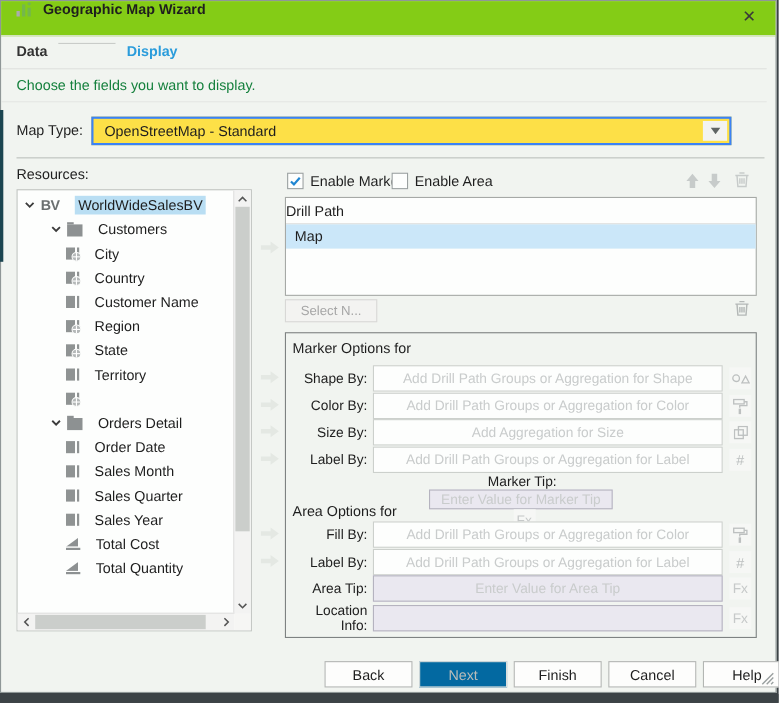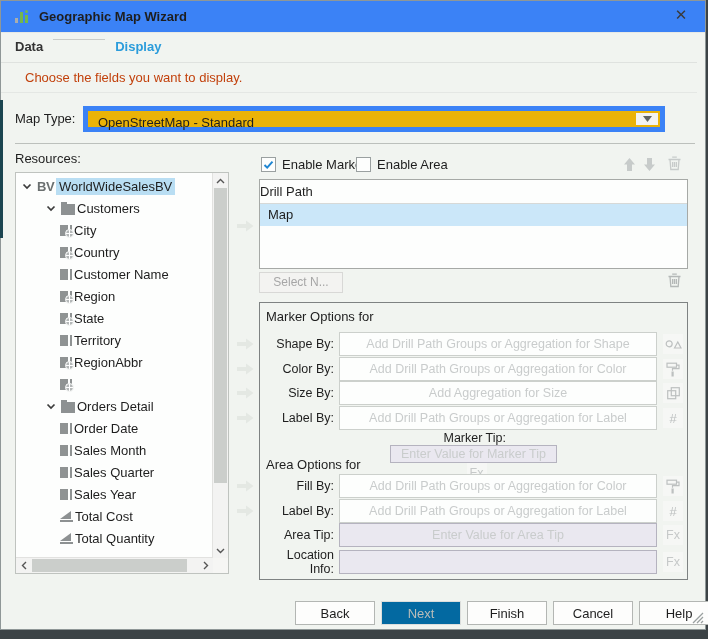--- a/index.html
+++ b/index.html
@@ -1,43 +1,43 @@
 <!DOCTYPE html>
 <html><head>
 <meta charset="utf-8">
 <style>
   html,body{margin:0;padding:0;}
   body{font-family:"Liberation Sans",sans-serif;}
   .canvas{position:relative;width:708px;height:639px;background:#3c4346;overflow:hidden;}
   .dialog{position:absolute;left:0;top:0;width:704px;height:628px;background:#f1f4f0;border:1px solid #8f9797;}
   
-  .titlebar{position:absolute;left:0;top:0;right:0;height:31px;background:#3b82f6;border-bottom:1px solid #e7e9e6;display:flex;align-items:center;}
+  .titlebar{position:absolute;left:0;top:0;right:0;height:31px;background:#84cc16;border-bottom:1px solid #e7e9e6;display:flex;}
   .app-icon{margin:0 9px 0 13px;display:flex;}
   .title{font-size:13px;font-weight:bold;color:#1e1e1e;}
   .close{position:absolute;right:14px;top:5px;font-size:15px;color:#3a3a3a;cursor:default;width:20px;text-align:center;}
   
   .steps{position:absolute;left:14px;top:38px;display:flex;font-size:13px;font-weight:bold;}
   .step-data{color:#333;}
   .step-line{width:52px;height:1px;background:#c9ccc9;margin:0 10px;}
   .step-display{color:#2b9cdb;}
-  .subtitle-band{position:absolute;left:0;top:61px;right:8px;height:29px;border-top:1px solid #dfe2df;border-bottom:1px solid #e4e7e4;line-height:29px;padding-left:24px;font-size:13px;color:#c2410c;}
+  .subtitle-band{position:absolute;left:0;top:61px;right:8px;height:29px;border-top:1px solid #dfe2df;border-bottom:1px solid #e4e7e4;line-height:29px;padding-left:14px;font-size:13px;color:#15803d;}
   
   .maptype-label{position:absolute;left:14px;top:105px;height:26px;line-height:26px;font-size:13px;color:#1e1e1e;}
-  .combo{position:absolute;left:82px;top:105px;width:582px;height:26px;background:#eab308;border:5px solid #3b82f6;box-sizing:border-box;}
+  .combo{position:absolute;left:82px;top:105px;width:582px;height:26px;background:#fde047;border:2px solid #3b82f6;box-sizing:border-box;}
   .combo-value{position:absolute;left:10px;top:0;line-height:24px;font-size:13px;color:#1e1e1e;}
   .combo-btn{position:absolute;right:2px;top:2px;bottom:2px;width:22px;background:#f2f3f1;display:flex;align-items:center;justify-content:center;}
   .hsep{position:absolute;left:14px;top:142px;width:680px;height:1px;background:#bcc0bc;}
   .resources-label{position:absolute;left:14px;top:150px;font-size:13px;color:#1e1e1e;}
   
   .tree{position:absolute;left:14px;top:171px;width:214px;height:402px;background:#fdfefd;border:1px solid #bfc3bf;box-sizing:border-box;}
   .tree-inner{position:absolute;left:0;top:2px;right:15px;bottom:15px;overflow:hidden;}
   .trow{height:22px;display:flex;align-items:center;font-size:13px;color:#1e1e1e;white-space:nowrap;}
   .lvl0{padding-left:6px;} .lvl1{padding-left:30px;} .lvl2{padding-left:44px;}
   .chev{width:12px;display:flex;margin-right:3px;flex:none;}
-  .ticon{margin-right:2px;display:flex;flex:none;align-items:center;}
+  .ticon{margin-right:14px;display:flex;flex:none;align-items:center;}
   .bv{font-weight:bold;font-size:13px;color:#6b7070;letter-spacing:-0.5px;}
   .tlabel.sel{background:#b9def3;padding:1px 3px;}
   .icon-col{width:12px;height:11px;background:linear-gradient(90deg,#8f9393 0 8px,#fdfefd 8px 10px,#8f9393 10px 12px);}
   .icon-geo{position:relative;width:12px;height:11px;background:linear-gradient(90deg,#8f9393 0 8px,#fdfefd 8px 10px,#8f9393 10px 12px);}
   .icon-geo::after{content:'';position:absolute;right:-2px;bottom:-2px;width:7px;height:7px;border-radius:50%;background:
     linear-gradient(#fff 0 0) 50% 0/1px 100% no-repeat,
     linear-gradient(#fff 0 0) 0 50%/100% 1px no-repeat,#b4b8b8;border:1px solid #fdfefd;}
   .icon-folder{width:14px;height:11px;position:relative;background:#8d9192;margin-top:2px;}
   .icon-folder::before{content:'';position:absolute;left:0;top:-2px;width:6px;height:2px;background:#8d9192;}
   .icon-measure{position:relative;width:13px;height:12px;}
@@ -172,26 +172,20 @@
         <div class="trow lvl2">
           <span class="ticon">
               <span class="icon-col"></span>
             </span>
           <span class="tlabel">Territory</span>
         </div>
         <div class="trow lvl2">
           <span class="ticon">
               <span class="icon-geo"></span>
             </span>
-          <span class="tlabel">RegionAbbr</span>
-        </div>
-        <div class="trow lvl2">
-          <span class="ticon">
-              <span class="icon-geo"></span>
-            </span>
         </div>
         <div class="trow lvl1">
           <span class="chev">
               <svg width="10" height="9" viewBox="0 0 10 9">
                 <path d="M1.5 2.5 L5 6 L8.5 2.5" stroke="#3c3c3c" stroke-width="1.7" fill="none"></path>
               </svg>
             </span>
           <span class="ticon">
               <span class="icon-folder"></span>
             </span>

